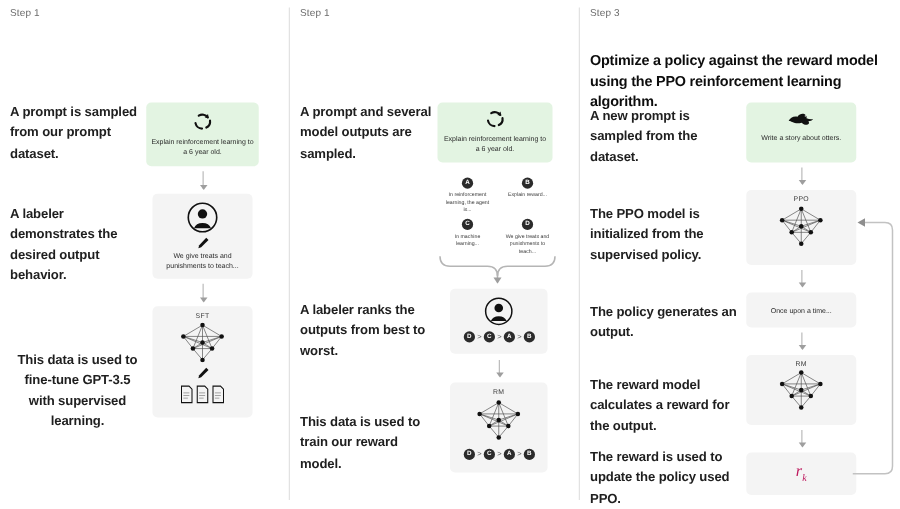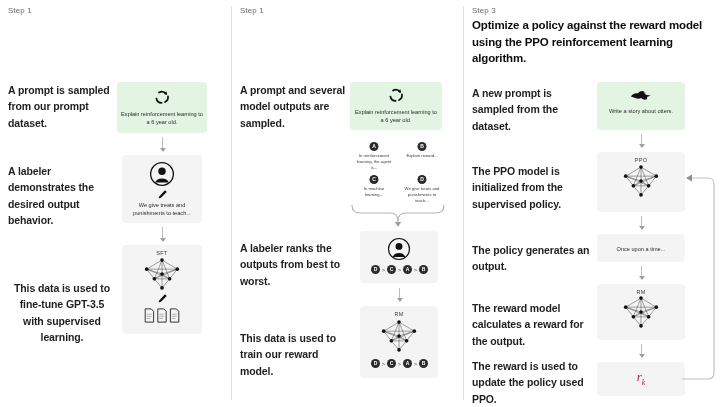--- a/index.html
+++ b/index.html
@@ -26,21 +26,21 @@
 
   .step-label {
     position: absolute; left: 8px; top: 6px;
     font-size: 8px; color: #6b6b6b; letter-spacing: .1px;
   }
   .step-title {
     position: absolute; left: 8px; top: 17px;
     font-size: 11.5px; font-weight: bold; line-height: 1.45;
     color: #0d0d0d; letter-spacing: -0.15px;
   }
-  .col3 .step-title { width: 240px; }
+  .col3 .step-title { width: 240px; margin-top: 24px; }
 
   .caption {
     position: absolute; left: 8px;
     font-size: 10.5px; line-height: 1.55; color: #1f1f1f;
     letter-spacing: -0.1px; width: 108px; font-weight: bold;
   }
   .col3 .caption { width: 120px; }
 
   
   .box {

